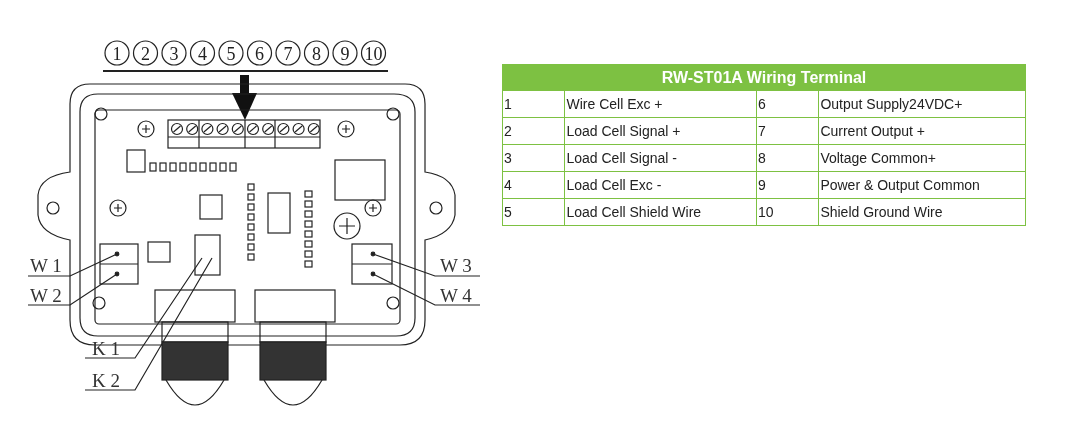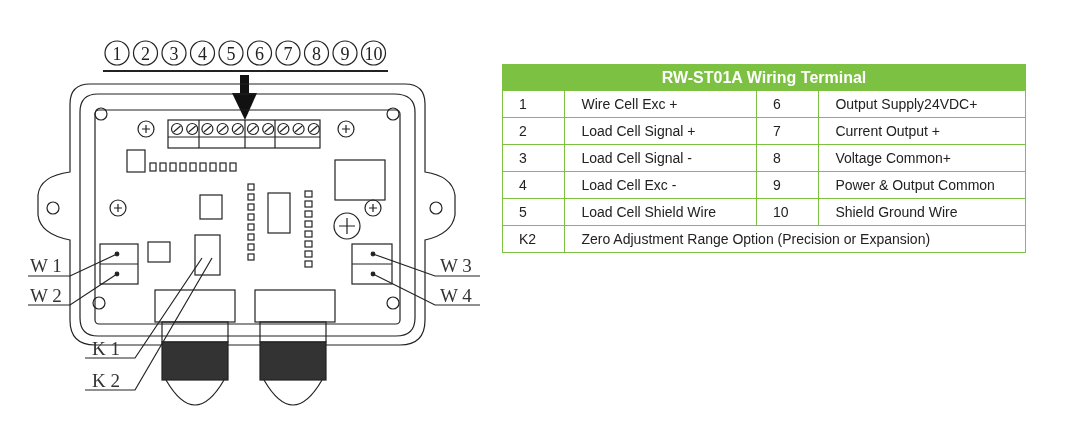--- a/index.html
+++ b/index.html
@@ -1,20 +1,20 @@
 <!DOCTYPE html>
 <html><head>
 <meta charset="utf-8">
 <style>
   html, body { margin: 0; padding: 0; background: #ffffff; }
   body { width: 1066px; height: 445px; position: relative; overflow: hidden; font-family: "Liberation Sans", sans-serif; }
   #diagram { position: absolute; left: 0; top: 0; width: 500px; height: 445px; }
   #diagram text { font-family: "Liberation Serif", serif; }
   .tbl { position: absolute; left: 502px; top: 64px; width: 524px; border-collapse: collapse; table-layout: fixed; }
-  .tbl td { border: 1.5px solid #7dc142; font-size: 14px; color: #222; padding: 0 16px; height: 26px; white-space: nowrap; overflow: hidden; }
+  .tbl td { border: 1.5px solid #7dc142; font-size: 14px; color: #222; padding: 0 1px; height: 26px; white-space: nowrap; overflow: hidden; }
   .tbl tr.hdr td { background: #7dc142; color: #ffffff; font-weight: bold; font-size: 16px; text-align: center; height: 25px; }
   .c1 { width: 62px; } .c2 { width: 190px; } .c3 { width: 62px; } .c4 { width: 205px; }
 </style>
 </head>
 <body>
 
 <svg id="diagram" viewBox="0 0 500 445" xmlns="http://www.w3.org/2000/svg">
   <g fill="none" stroke="#222" stroke-width="1.2">
 
     <g id="term-circles">
@@ -234,18 +234,14 @@
       <td>Load Cell Exc -</td>
       <td>9</td>
       <td>Power &amp; Output Common</td>
     </tr>
     <tr>
       <td>5</td>
       <td>Load Cell Shield Wire</td>
       <td>10</td>
       <td>Shield Ground Wire</td>
     </tr>
-    <tr>
-      <td>K2</td>
-      <td colspan="3">Zero Adjustment Range Option (Precision or Expansion)</td>
-    </tr>
   </tbody>
 </table>
 
 </body></html>

